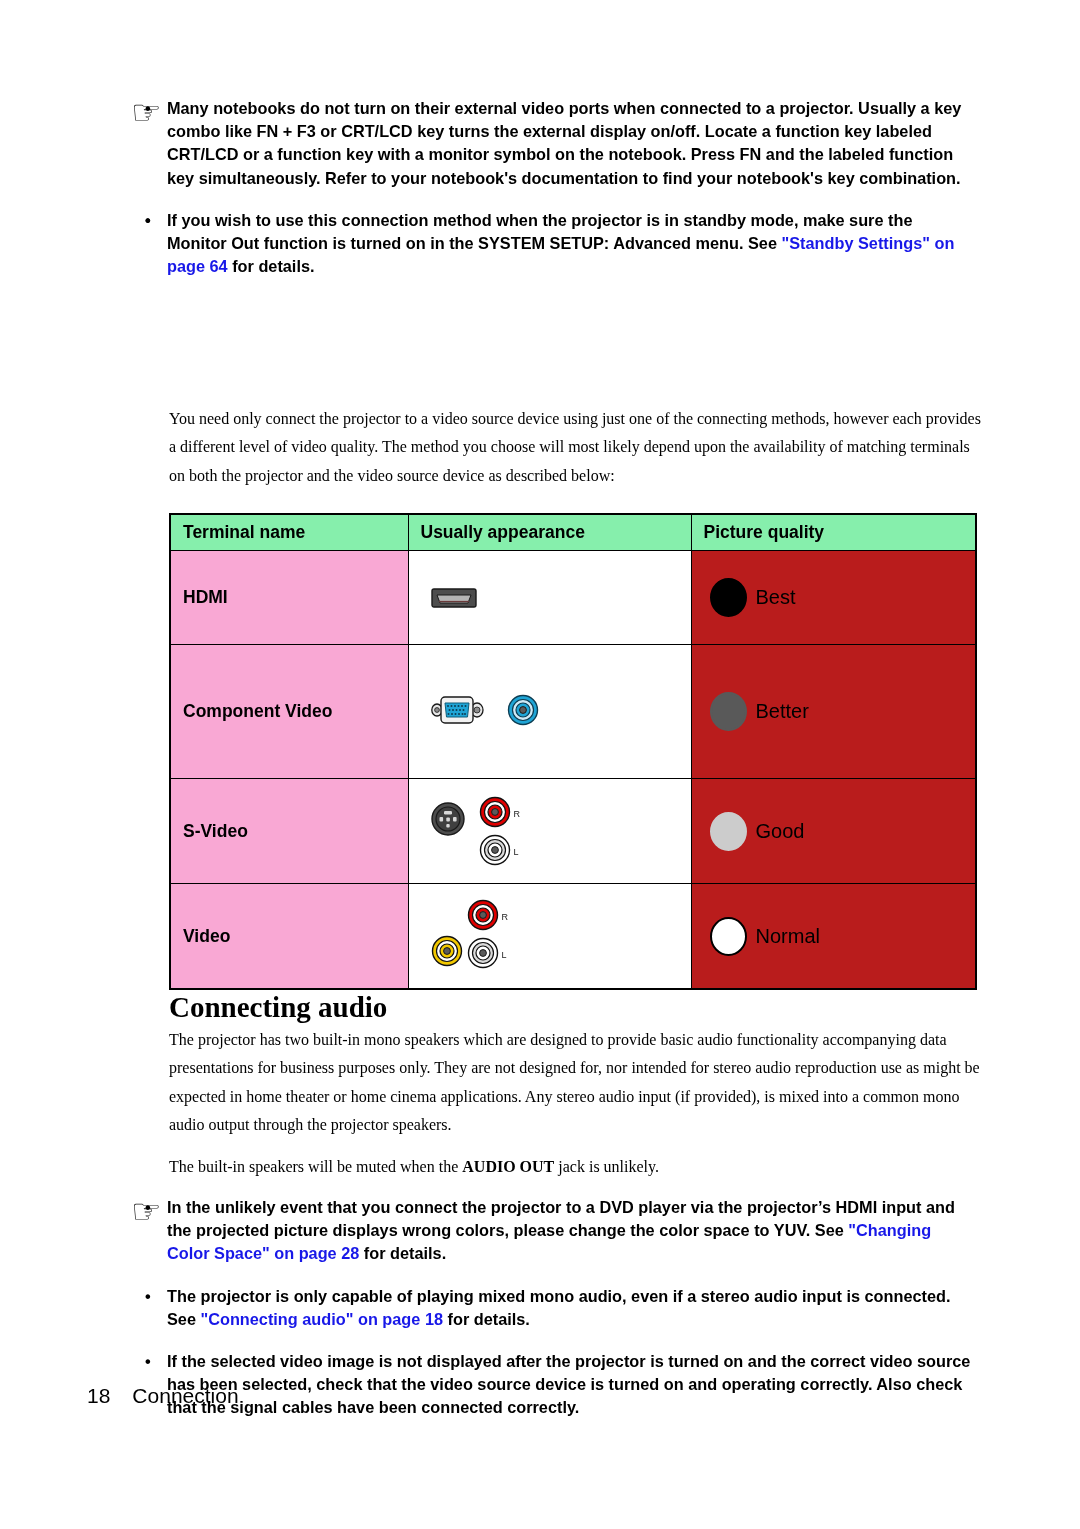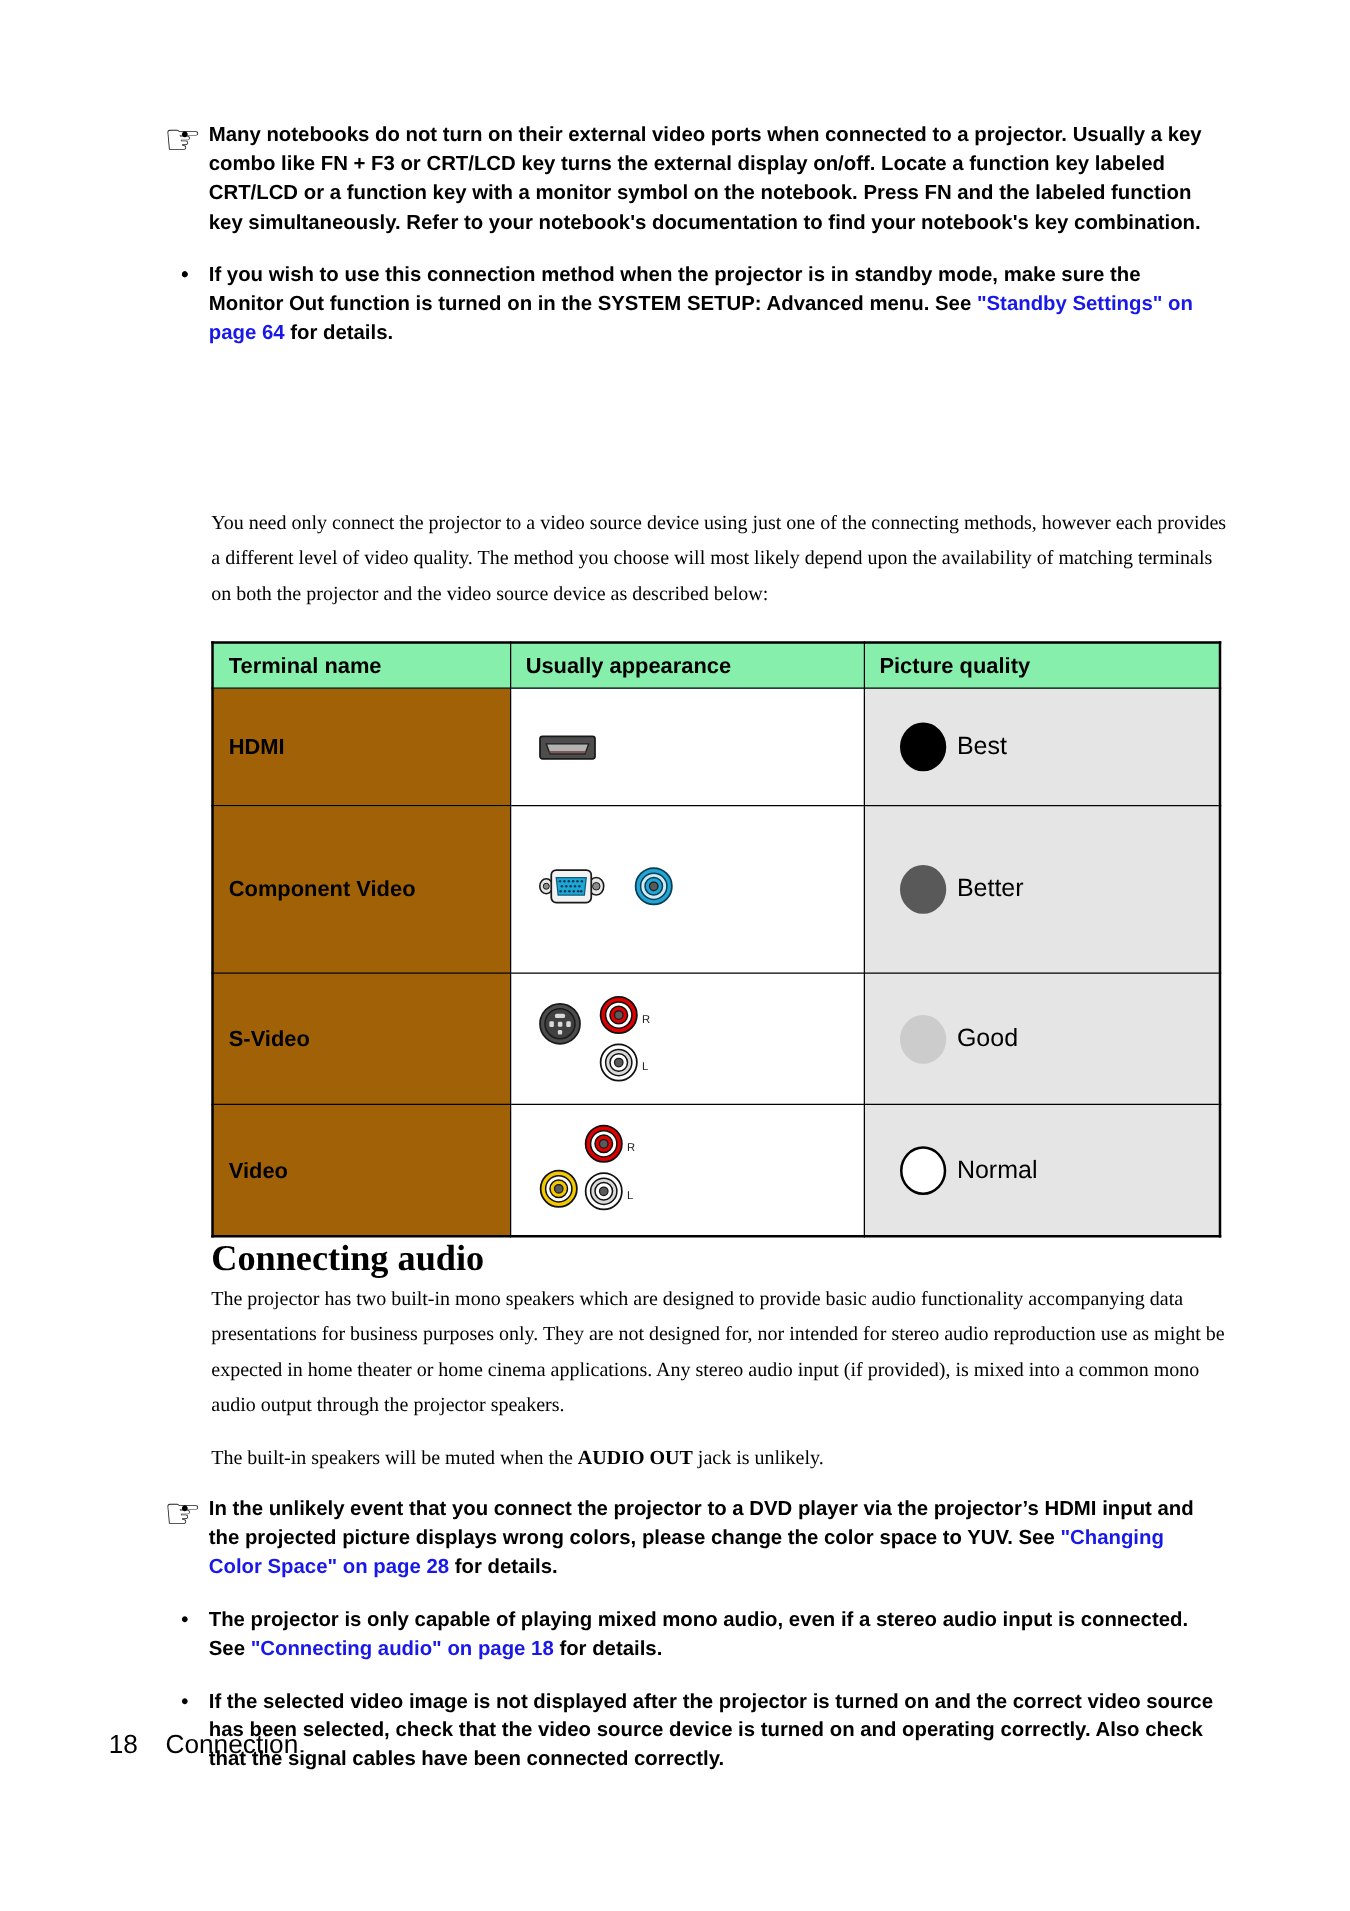--- a/index.html
+++ b/index.html
@@ -106,33 +106,33 @@
     font-weight: bold;
     font-size: 17.5px;
     text-align: left;
     padding: 7px 0 7px 12px;
   }
   .col-name  { width: 238px; }
   .col-appear{ width: 283px; }
   .col-qual  { width: 285px; }
 
   td.name-cell {
-    background: #a16207;
+    background: #f9a8d4;
     font-family: "Liberation Sans", sans-serif;
     font-weight: bold;
     font-size: 17.5px;
     padding-left: 12px;
   }
   td.appear-cell {
     background: #ffffff;
     padding-left: 22px;
   }
   td.qual-cell {
-    background: #e5e5e5;
-    padding-left: 28px;
+    background: #b91c1c;
+    padding-left: 18px;
   }
   .row-hdmi td { height: 93px; }
   .row-comp td { height: 133px; }
   .row-svid td { height: 104px; }
   .row-vid  td { height: 104px; }
 
   
   .qual-wrap {
     display: flex;
     align-items: center;

